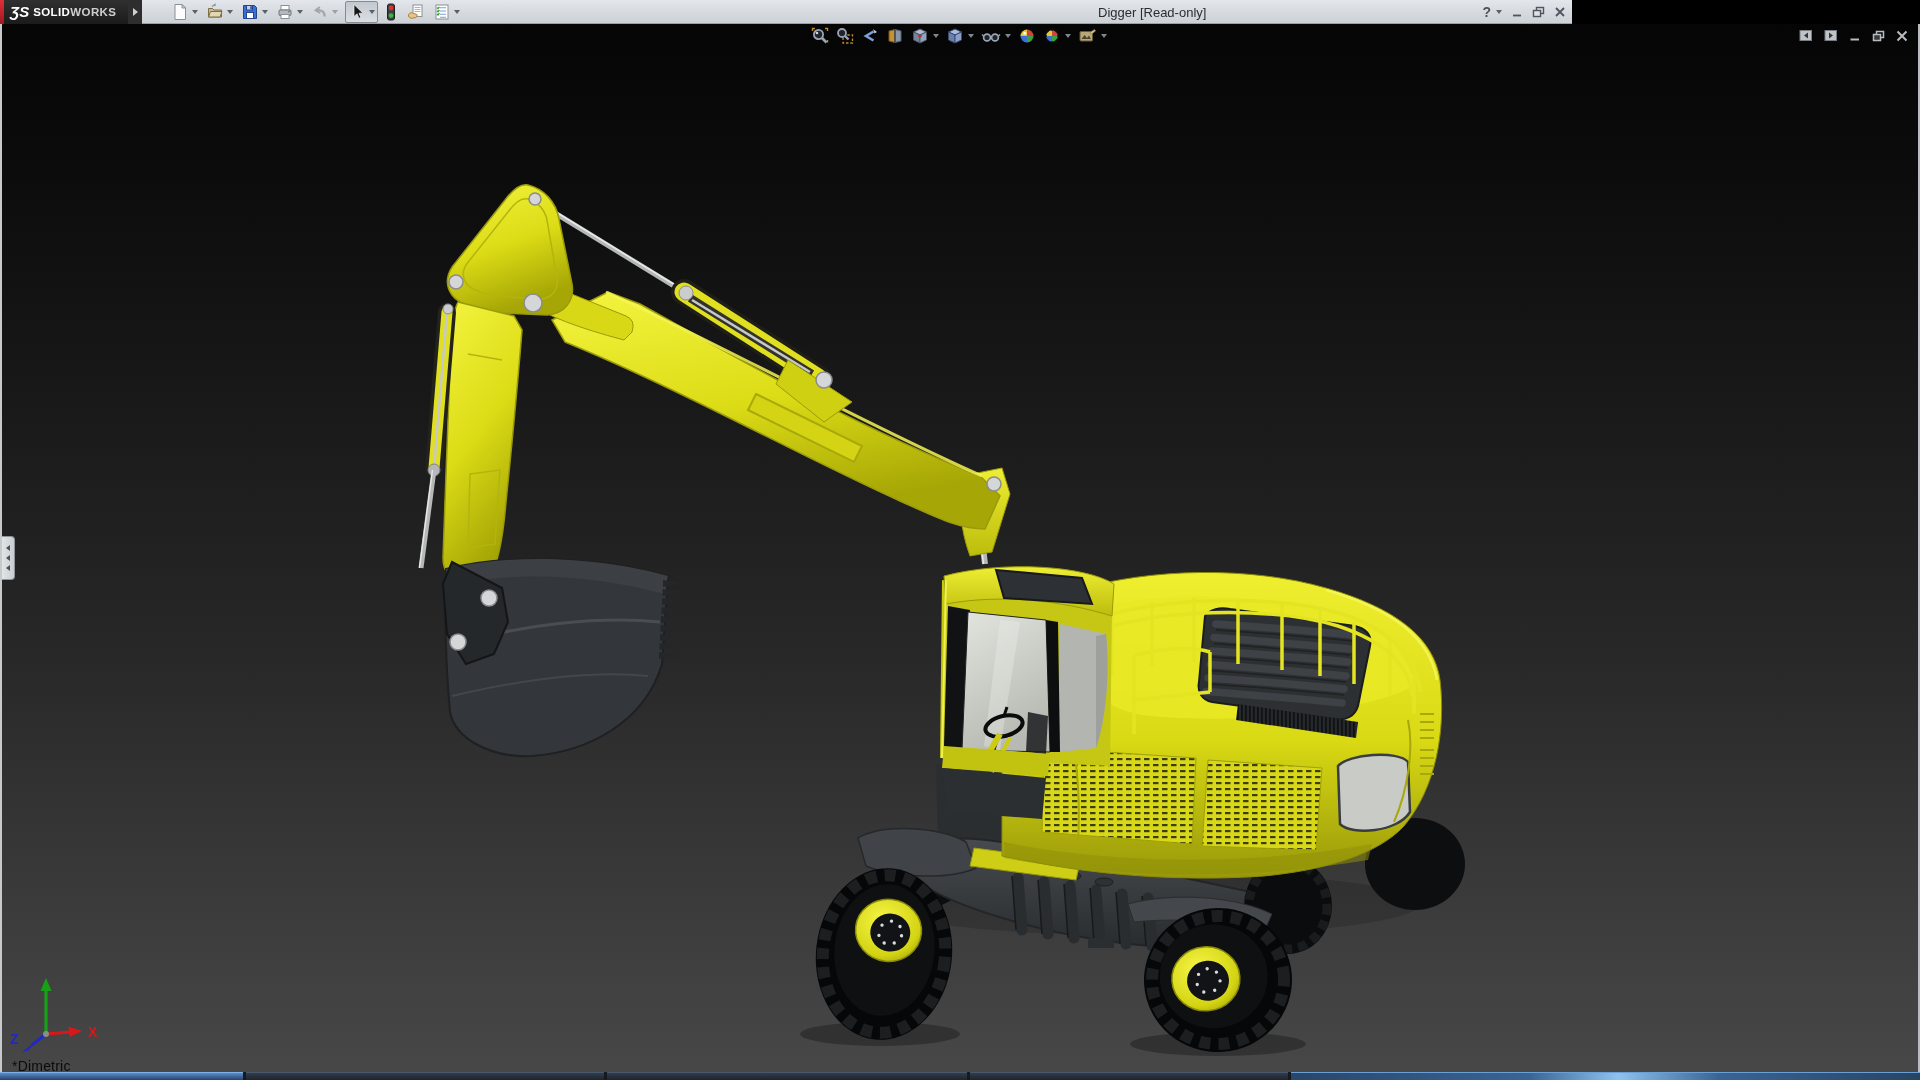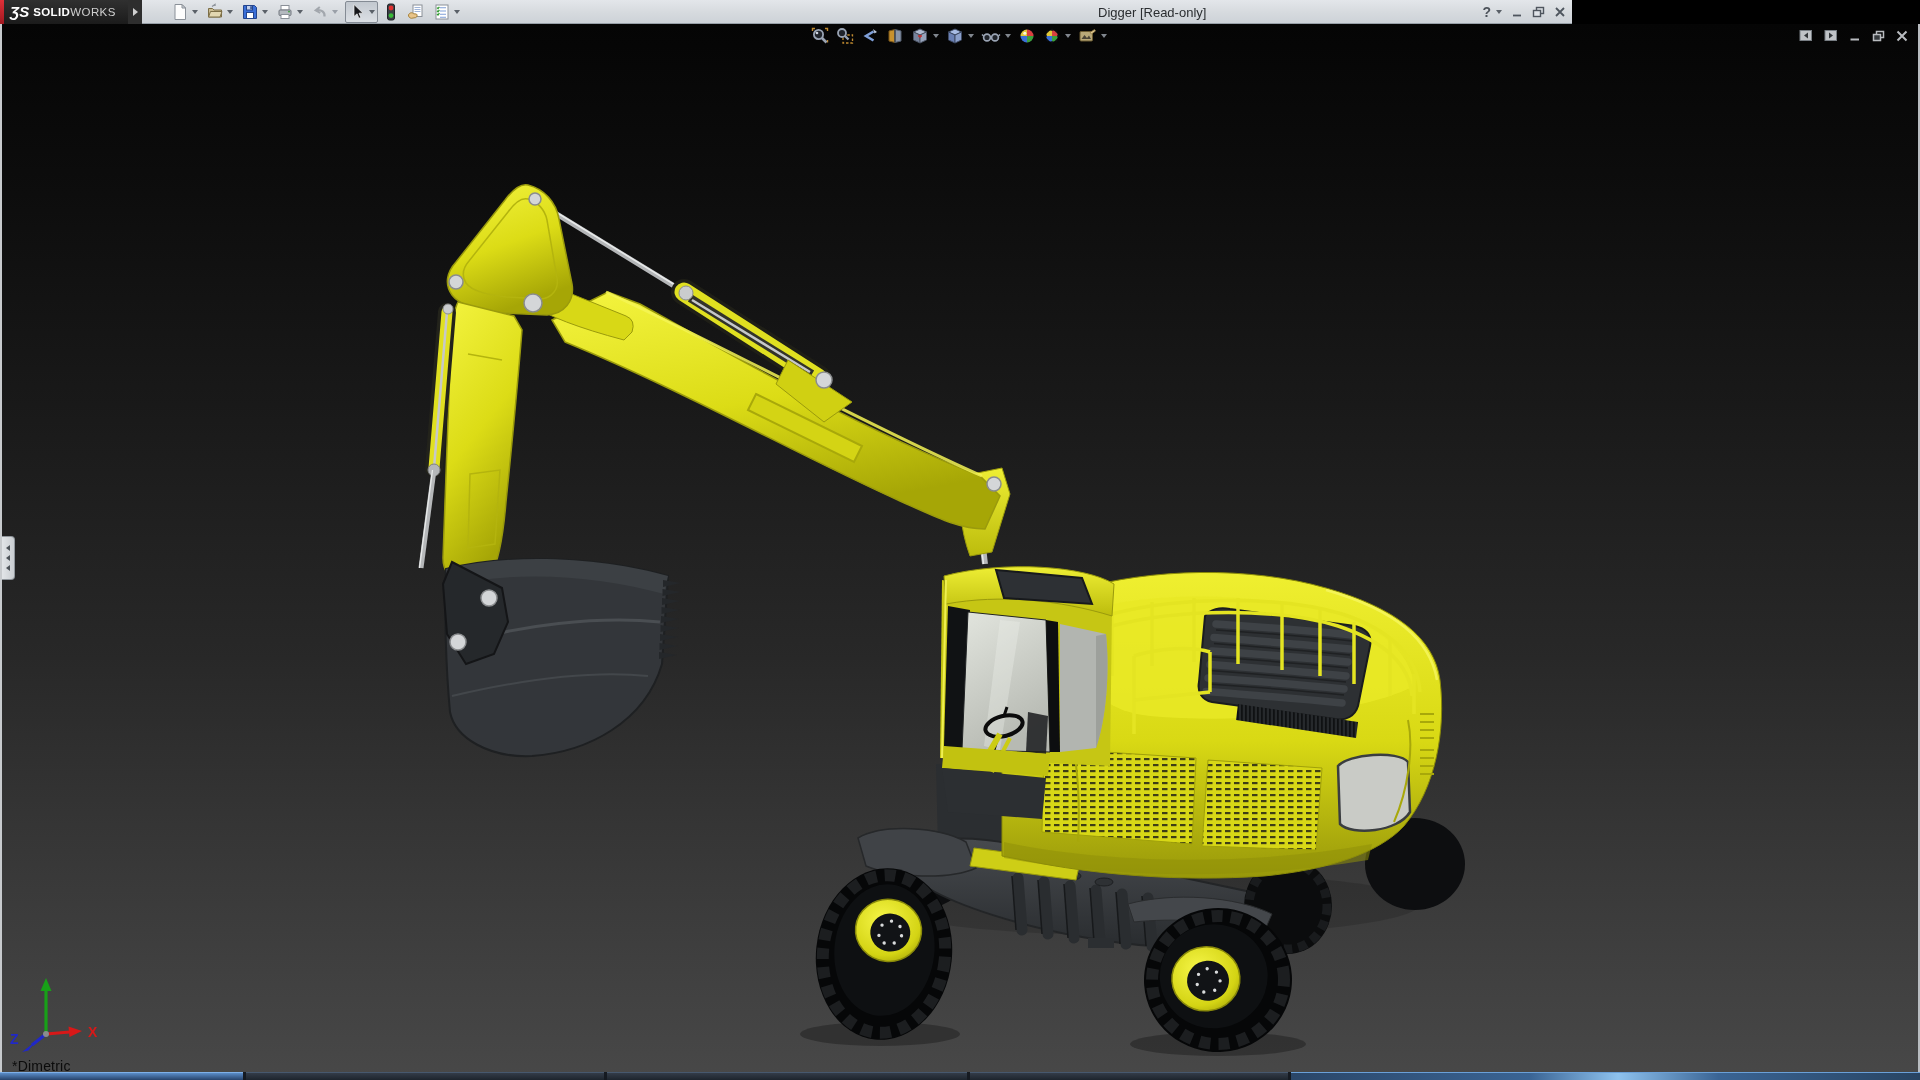--- a/index.html
+++ b/index.html
@@ -10,21 +10,21 @@
   
   .titlebar { position:absolute; top:0; left:0; width:100%; height:24px;
     background:linear-gradient(180deg,#e3e6ea 0%,#d6dade 55%,#cdd2d8 100%);
     border-bottom:1px solid #98a0a8; display:flex; align-items:center; z-index:30; }
   .brand { width:128px; height:24px; background:linear-gradient(180deg,#303030,#1b1b1b);
     display:flex; align-items:center; padding-left:10px; position:relative; }
   .brand::before { content:""; position:absolute; left:0; top:0; width:4px; height:24px;
     background:linear-gradient(180deg,#e03038,#a01820); }
   .brand-mark { color:#fff; font-style:italic; font-weight:bold; font-size:15px; margin-right:4px; }
   .brand-solid { color:#fff; font-weight:bold; font-size:11.5px; letter-spacing:.4px;text-align:right; }
-  .brand-works { color:#cfcfcf; font-weight:normal; font-size:11.5px; letter-spacing:.4px; }
+  .brand-works { color:#cfcfcf; font-weight:bold; font-size:11.5px; letter-spacing:.4px; }
   .brand-arrow { width:14px; height:24px; background:#2e2e2e; display:flex; align-items:center;
     justify-content:center; cursor:pointer; }
   .brand-arrow i { width:0; height:0; border-left:5px solid #cfcfcf;
     border-top:4px solid transparent; border-bottom:4px solid transparent; }
 
   .main-toolbar { display:flex; align-items:center; margin-left:28px; height:24px; }
   .tbtn { display:flex; align-items:center; height:22px; padding:0 1px; margin-right:6px; cursor:pointer; }
   .tbtn svg { display:block; }
   .caret { width:0; height:0; border-top:4px solid #5a6068; border-left:3.5px solid transparent;
     border-right:3.5px solid transparent; margin-left:3px; }

